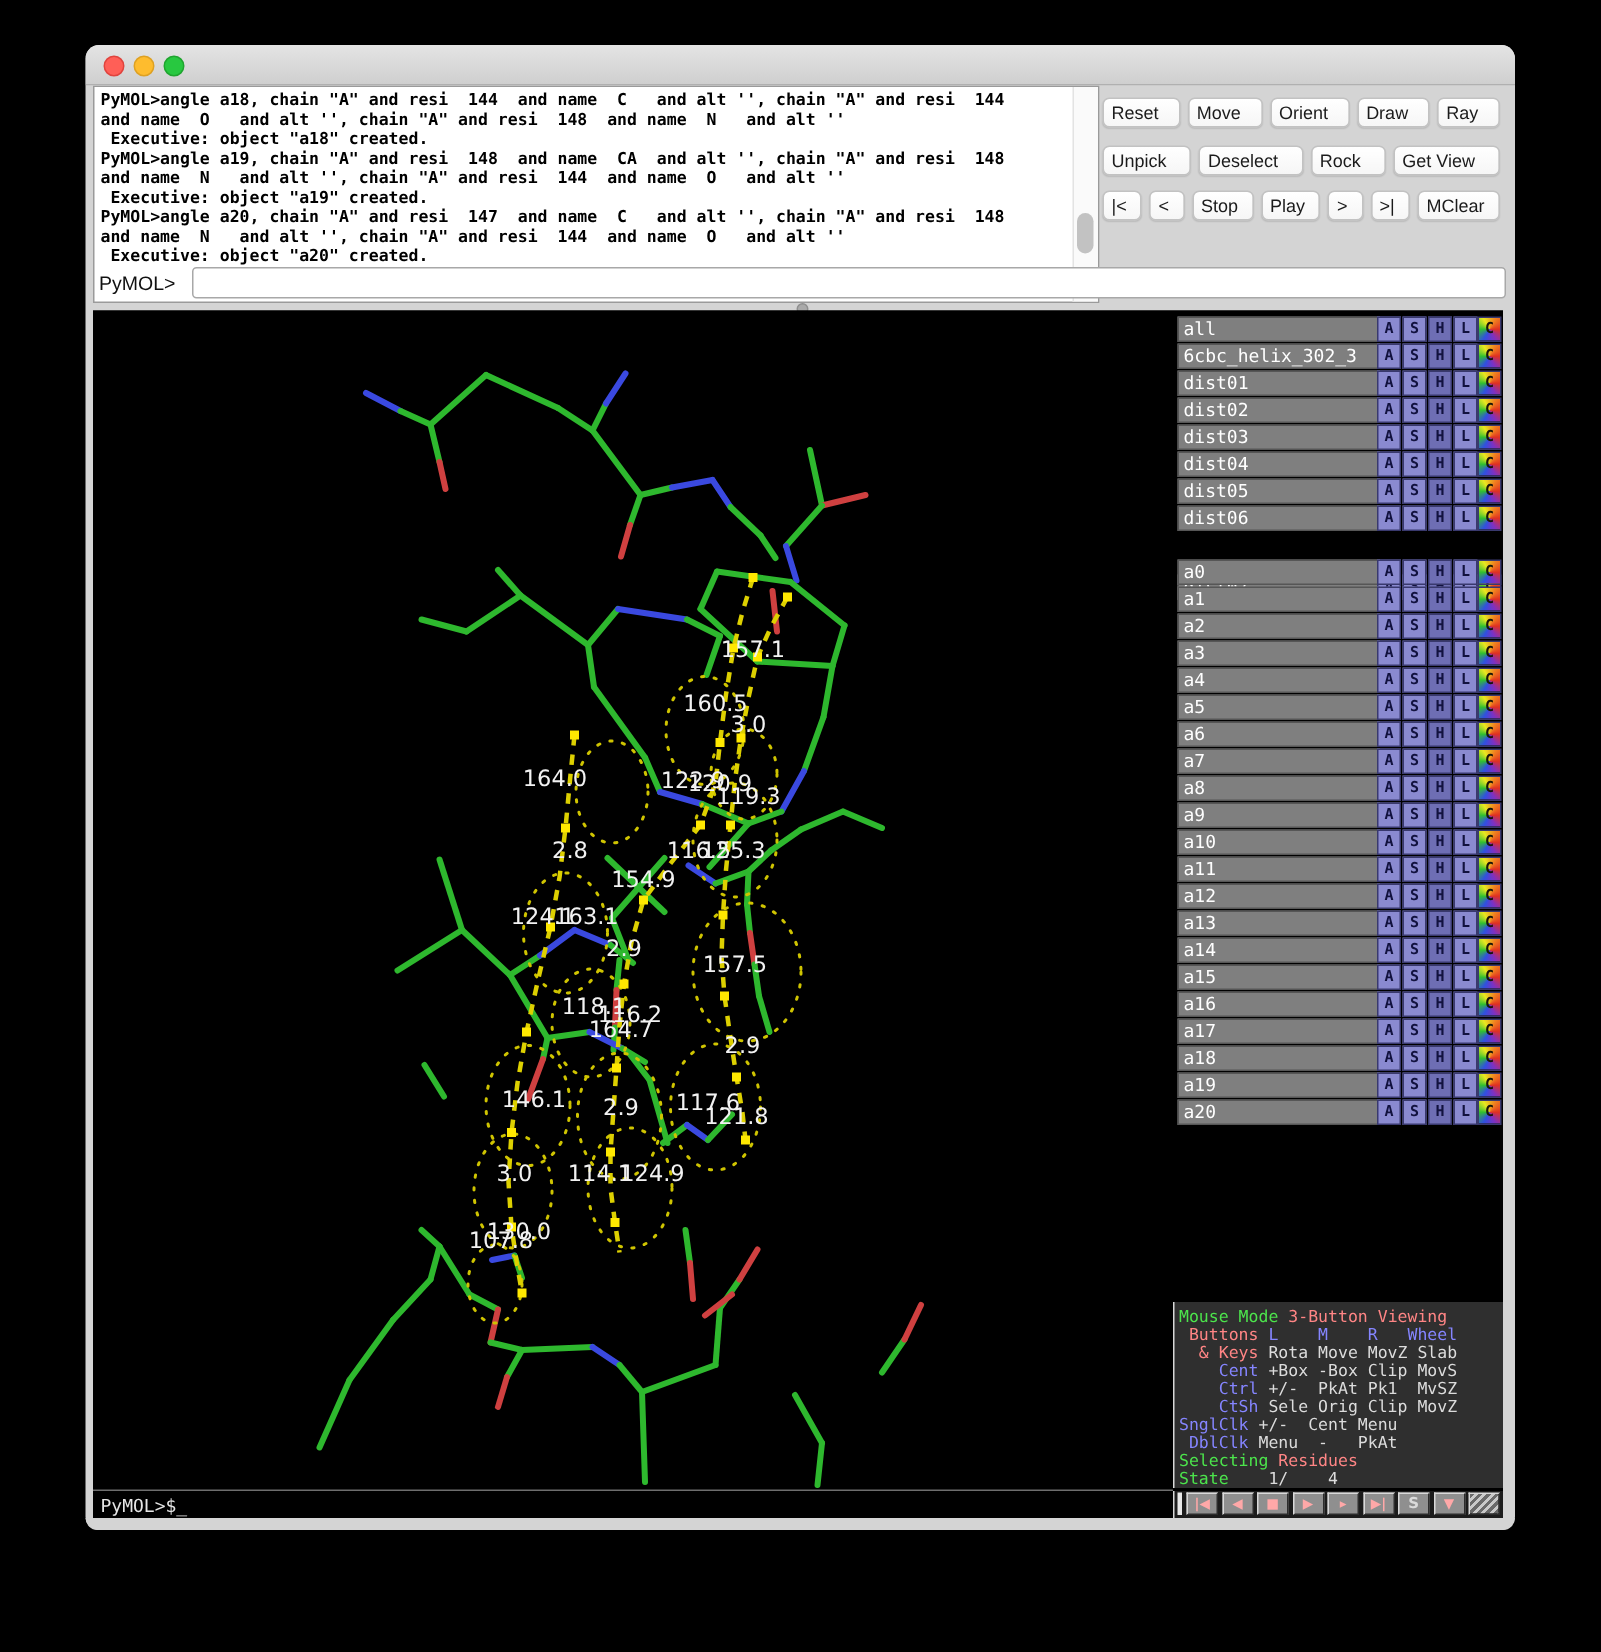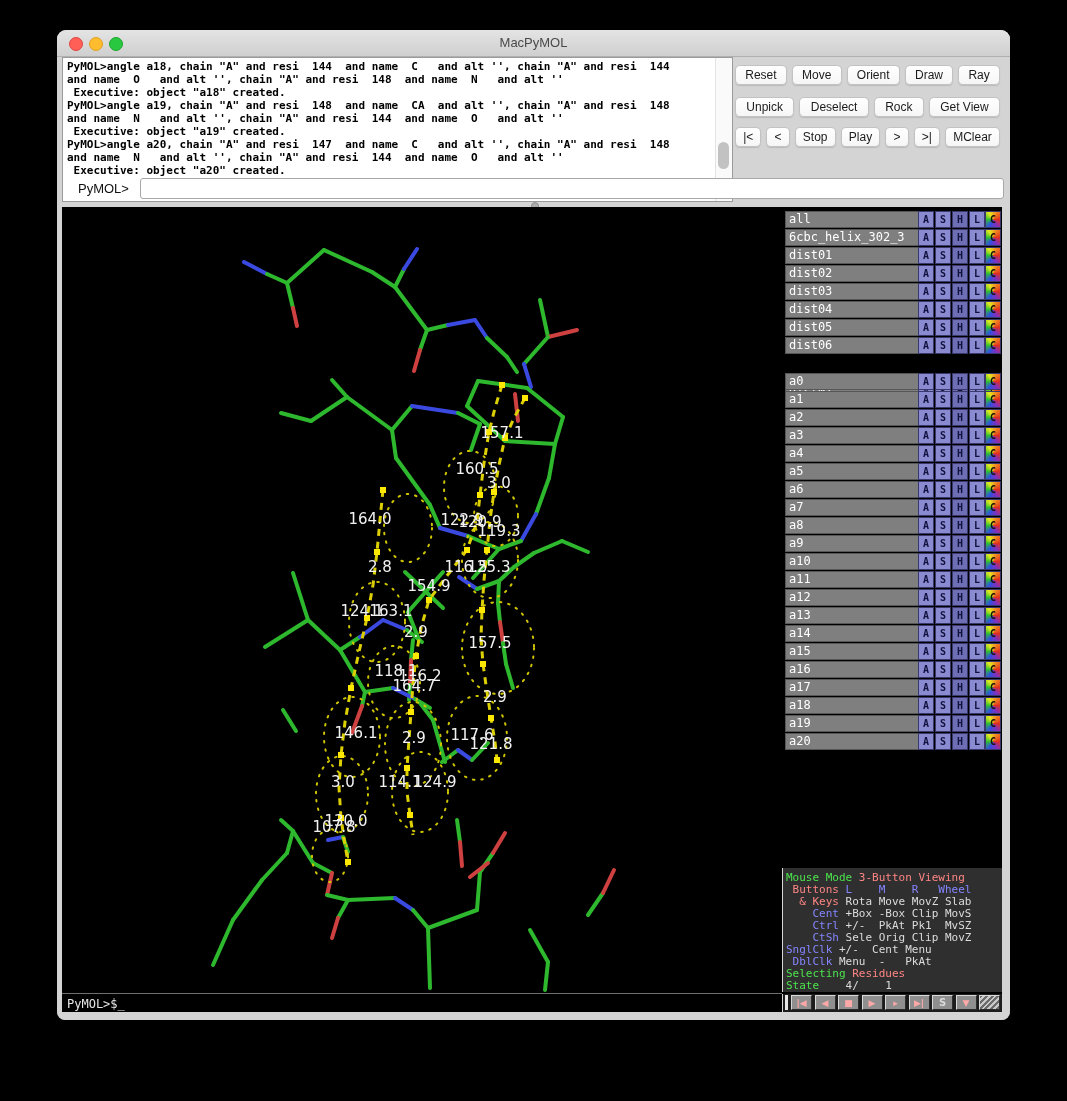--- a/index.html
+++ b/index.html
@@ -10,23 +10,23 @@
   .tl.r{left:12px;background:#ff5f57;border:1px solid #e0443e;}
   .tl.y{left:32px;background:#febc2e;border:1px solid #dea123;}
   .tl.g{left:52px;background:#28c840;border:1px solid #1fa52f;}
   .console{position:absolute;left:5px;top:27px;width:671px;height:145px;background:#fff;border:1px solid #9a9a9a;box-sizing:border-box;}
   .clog{position:absolute;left:0;top:0;right:17px;bottom:0;overflow:hidden;padding:2px 0 0 4px;}
   .cline{font:bold 11px/13px "DejaVu Sans Mono",monospace;color:#000;white-space:pre;}
   .cscroll{position:absolute;top:0;right:0;width:16px;bottom:0;background:#fafafa;border-left:1px solid #e3e3e3;}
   .cthumb{position:absolute;left:2px;width:11px;height:27px;top:84px;background:#c2c2c2;border-radius:6px;}
   .ctrlpanel{position:absolute;left:678px;top:27px;width:266px;height:145px;}
   .btn-row{position:absolute;left:0;right:1px;display:flex;gap:5px;}
-  .mac-btn{height:20px;background:linear-gradient(#ffffff,#f6f6f6);border:1px solid #c2c2c2;border-radius:4.5px;font:12px "Liberation Sans",sans-serif;color:#1b1b1b;box-shadow:0 1px 1px rgba(0,0,0,.12);padding:0 5px;flex:1 1 auto;text-align:center;line-height:18px;white-space:nowrap;}
+  .mac-btn{height:20px;background:linear-gradient(#ffffff,#f6f6f6);border:1px solid #c2c2c2;border-radius:4.5px;font:12px "Liberation Sans",sans-serif;color:#1b1b1b;box-shadow:0 1px 1px rgba(0,0,0,.12);padding:0 5px;flex:1 1 auto;text-align:left;line-height:18px;white-space:nowrap;}
   .hgroove{position:absolute;left:0;right:1px;top:132px;height:3px;border-top:1px solid #aeaeae;border-bottom:1px solid #f2f2f2;background:#c6c6c6;}
-  .cmdrow{position:absolute;left:12px;top:147px;right:0;height:24px;padding-left:19px;}
+  .cmdrow{position:absolute;left:0;top:147px;right:0;height:24px;padding-left:19px;}
   .cmdlabel{position:absolute;left:9px;top:4px;font-size:13px;color:#111;}
   .cmdinput{position:absolute;left:71px;top:1px;right:6px;height:19px;background:#fff;border:1px solid #a8a8a8;border-radius:3px;font:12px "Liberation Sans",sans-serif;padding:0 4px;}
   .splitter{position:absolute;left:0;right:0;top:172px;height:5px;}
   .splitdot{position:absolute;left:50%;top:0;width:6px;height:6px;margin-left:-3px;border-radius:50%;background:#aaa;border:1px solid #8f8f8f;}
   .mainarea{position:absolute;left:5px;top:177px;width:940px;height:805px;background:#000;}
   .viewport{position:absolute;left:0;top:0;width:720px;height:805px;background:#000;}
   .vp-divider{position:absolute;left:0;right:0;top:786px;border-top:1px solid #6e6e6e;}
   .vp-prompt{position:absolute;left:5px;top:790px;font:12px "DejaVu Sans Mono",monospace;color:#e6e6e6;white-space:pre;}
   .sidecol{position:absolute;left:720px;top:0;width:220px;height:805px;background:#000;}
   .srow{position:absolute;left:0;width:220px;height:17px;}
@@ -45,21 +45,20 @@
   .bottomstrip{position:absolute;left:0;right:0;bottom:0;height:8px;background:#d4d4d4;border-radius:0 0 9px 9px;}
 </style>
 </head>
 <body>
 
 <div class="window">
   <div class="titlebar">
     <span class="tl r"></span>
     <span class="tl y"></span>
     <span class="tl g"></span>
-    <div class="title">MacPyMOL</div>
   </div>
 
   <div class="console">
     <div class="clog">
         <div class="cline">PyMOL&gt;angle a18, chain "A" and resi  144  and name  C   and alt '', chain "A" and resi  144</div>
         <div class="cline">and name  O   and alt '', chain "A" and resi  148  and name  N   and alt ''</div>
         <div class="cline"> Executive: object "a18" created.</div>
         <div class="cline">PyMOL&gt;angle a19, chain "A" and resi  148  and name  CA  and alt '', chain "A" and resi  148</div>
         <div class="cline">and name  N   and alt '', chain "A" and resi  144  and name  O   and alt ''</div>
         <div class="cline"> Executive: object "a19" created.</div>
@@ -541,21 +540,21 @@
       <div class="mousepanel">
           <div class="mline"><span class="c-g">Mouse Mode </span><span class="c-r">3-Button Viewing</span></div>
           <div class="mline"><span class="c-r"> Buttons </span><span class="c-b">L    M    R   Wheel</span></div>
           <div class="mline"><span class="c-r">  &amp; Keys </span><span class="c-w">Rota Move MovZ Slab</span></div>
           <div class="mline"><span class="c-b">    Cent </span><span class="c-w">+Box -Box Clip MovS</span></div>
           <div class="mline"><span class="c-b">    Ctrl </span><span class="c-w">+/-  PkAt Pk1  MvSZ</span></div>
           <div class="mline"><span class="c-b">    CtSh </span><span class="c-w">Sele Orig Clip MovZ</span></div>
           <div class="mline"><span class="c-b">SnglClk </span><span class="c-w">+/-  Cent Menu</span></div>
           <div class="mline"><span class="c-b"> DblClk </span><span class="c-w">Menu  -   PkAt</span></div>
           <div class="mline"><span class="c-g">Selecting </span><span class="c-r">Residues</span></div>
-          <div class="mline"><span class="c-g">State </span><span class="c-w">   4/    1</span></div>
+          <div class="mline"><span class="c-g">State </span><span class="c-w">   1/    4</span></div>
         </div>
       <div class="playrow">
         <div class="psliver"></div>
       <div class="pbtn" style="left: 8px;">|◀</div>
           <div class="pbtn" style="left: 31.5px;">◀</div>
           <div class="pbtn" style="left: 55px;">■</div>
           <div class="pbtn" style="left: 78.5px;">▶</div>
           <div class="pbtn" style="left: 102px;">▸</div>
           <div class="pbtn" style="left: 125.5px;">▶|</div>
           <div class="pbtn s" style="left: 149px;">S</div>

